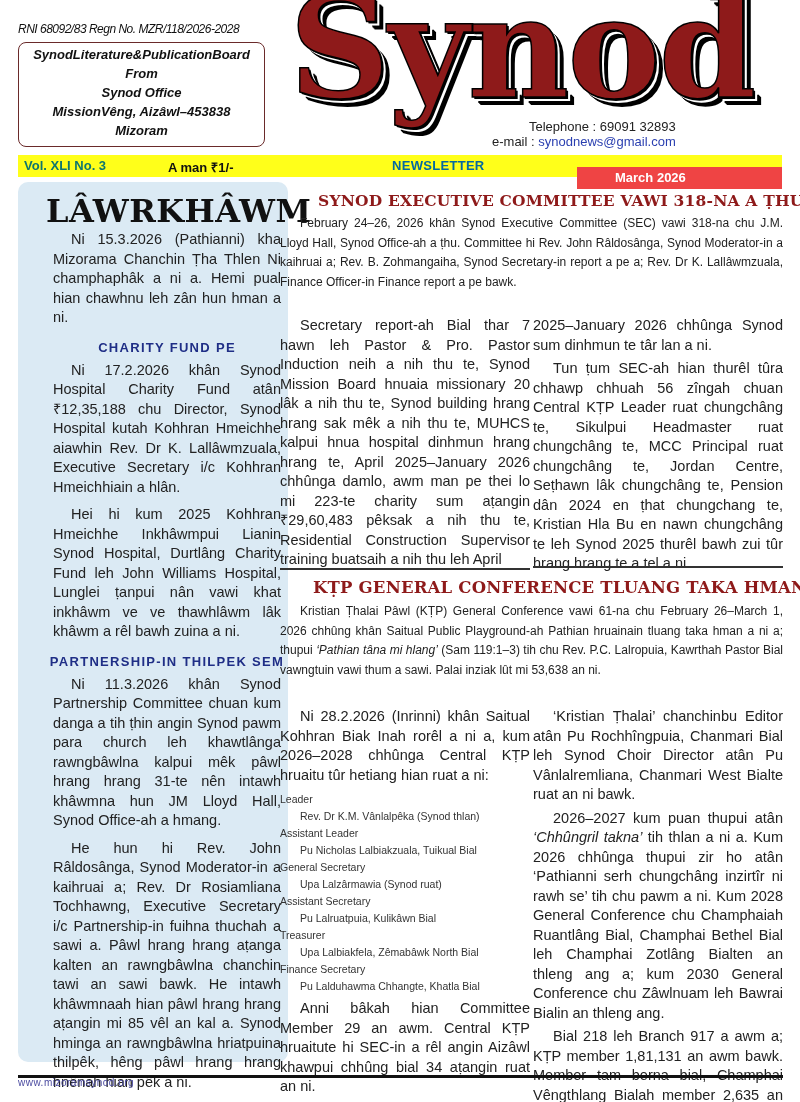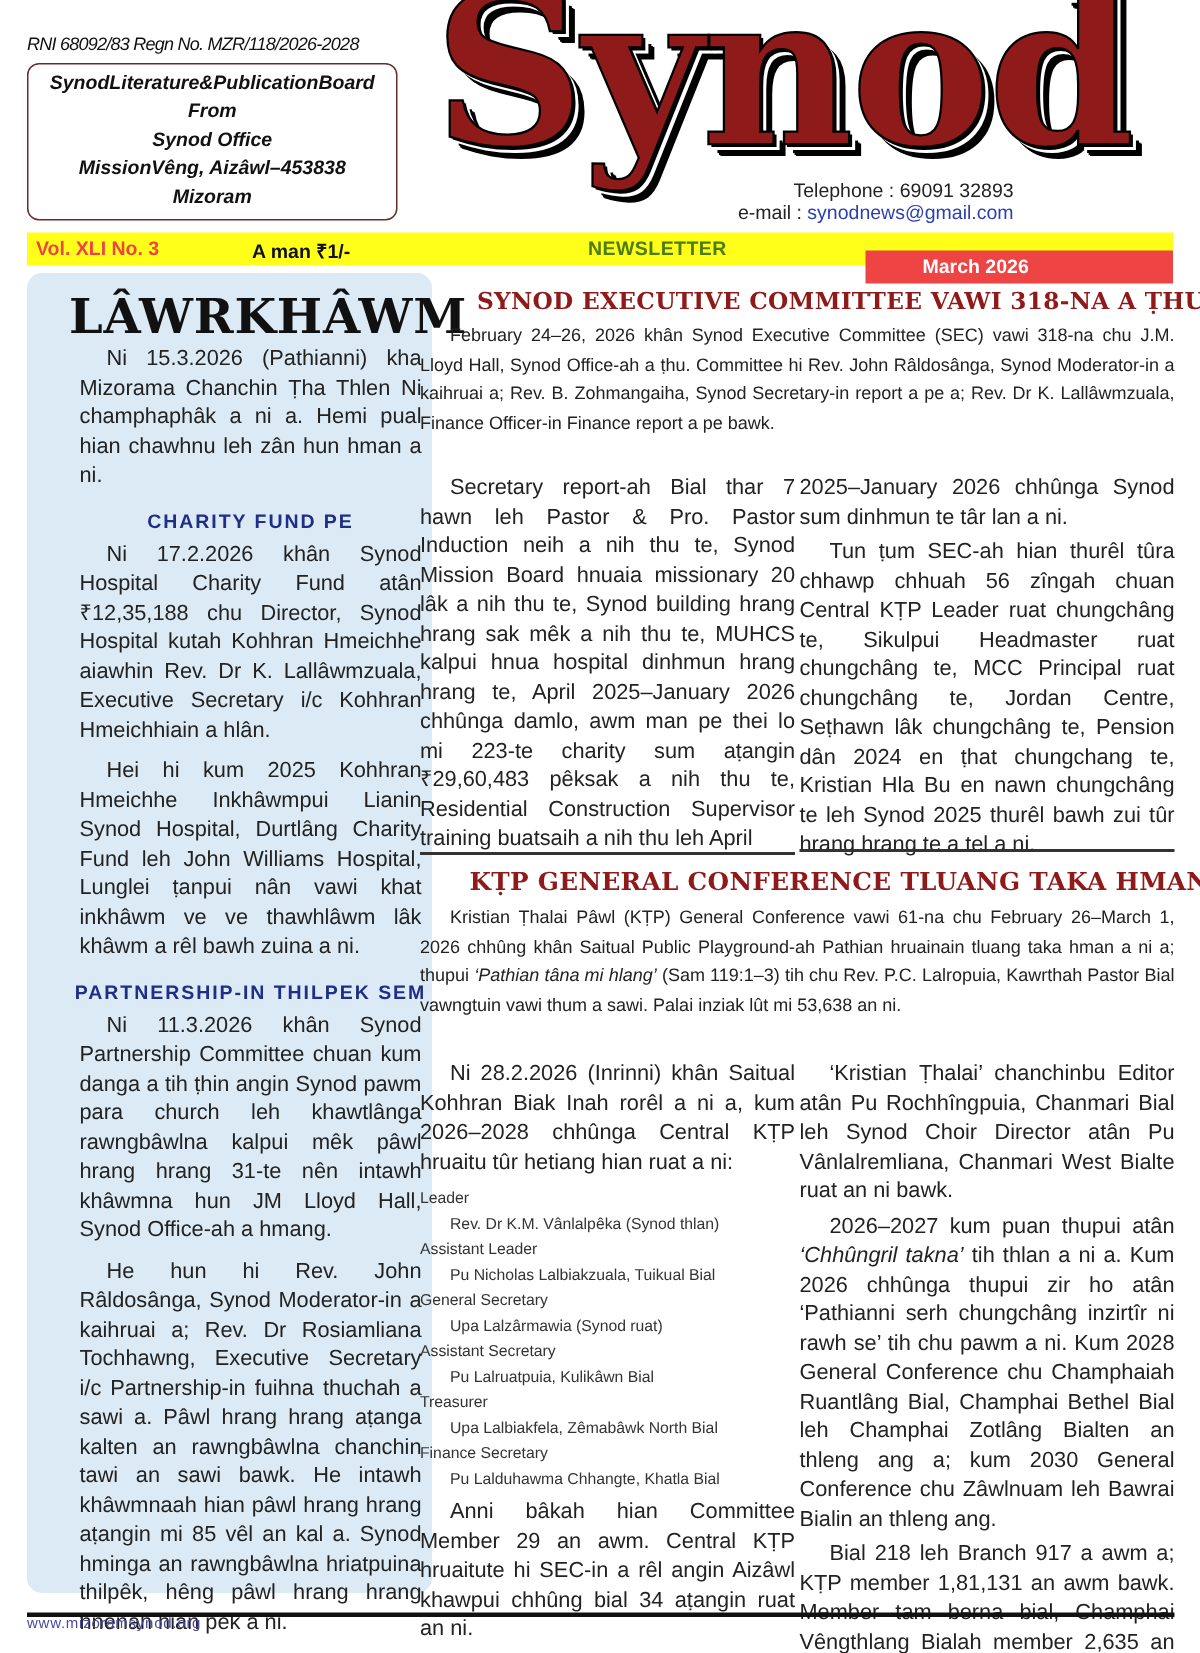--- a/index.html
+++ b/index.html
@@ -9,23 +9,23 @@
   .regn { position:absolute; left:18px; top:22px; font-size:12px; font-style:italic; letter-spacing:-0.5px; color:#111; }
   .from-box { position:absolute; left:18px; top:42px; width:247px; height:105px; border:1px solid #6a2a2a; border-radius:8px; text-align:center; font-style:italic; font-weight:bold; font-size:13px; line-height:19px; color:#111; padding-top:2px; box-sizing:border-box; }
   .logo { position:absolute; left:283px; top:0px; width:500px; height:140px; }
   .logo-text { position:absolute; left:6px; top:-22px; font-family:"DejaVu Serif", serif; font-weight:bold; font-size:140px; letter-spacing:-2px; color:#8e1a1a;
     text-shadow: 2px 2px 0 #000, 4px 4px 0 #fff, 6px 6px 0 #000, 7px 7px 0 #000, 8px 8px 0 #000;
     -webkit-text-stroke:1.5px #000; line-height:1; }
   .contact { position:absolute; left:492px; top:119px; font-size:13px; line-height:15px; color:#222; text-align:right; }
   .contact .email { color:#2a3fb0; }
 
   .bar { position:absolute; left:18px; top:155px; width:764px; height:22px; background:#ffff1a; font-weight:bold; font-size:13px; }
-  .bar .vol { position:absolute; left:6px; top:3px; color:#ef4444; }
+  .bar .vol { position:absolute; left:6px; top:3px; color:#0f766e; }
   .bar .price { position:absolute; left:150px; top:3px; color:#111; }
-  .bar .nl { position:absolute; left:374px; top:3px; color:#4d7c0f; letter-spacing:0.3px; }
+  .bar .nl { position:absolute; left:374px; top:3px; color:#0369a1; letter-spacing:0.3px; }
   .bar .date { position:absolute; right:0; top:12px; width:205px; height:22px; background:#ef4444; color:#fff; }
   .bar .date span { position:absolute; left:38px; top:3px; }
 
   
   .sidebar { position:absolute; left:18px; top:182px; width:242px; height:880px; background:#dbeaf4; border-radius:10px;padding-left:28px; }
   .sidebar .title { text-align:center; font-family:"DejaVu Serif", serif; font-weight:bold; font-size:32px; color:#111; margin-top:10px; letter-spacing:0.5px; }
   .sidebar h3 { text-align:center; font-size:13px; font-weight:bold; color:#1f2e86; letter-spacing:1.3px; margin:10px 0 6px 0; }
   .sidebar p { margin:0 7px 8px 7px; font-size:14.5px; line-height:19.5px; text-align:justify; text-indent:18px; color:#222; }
 
   

